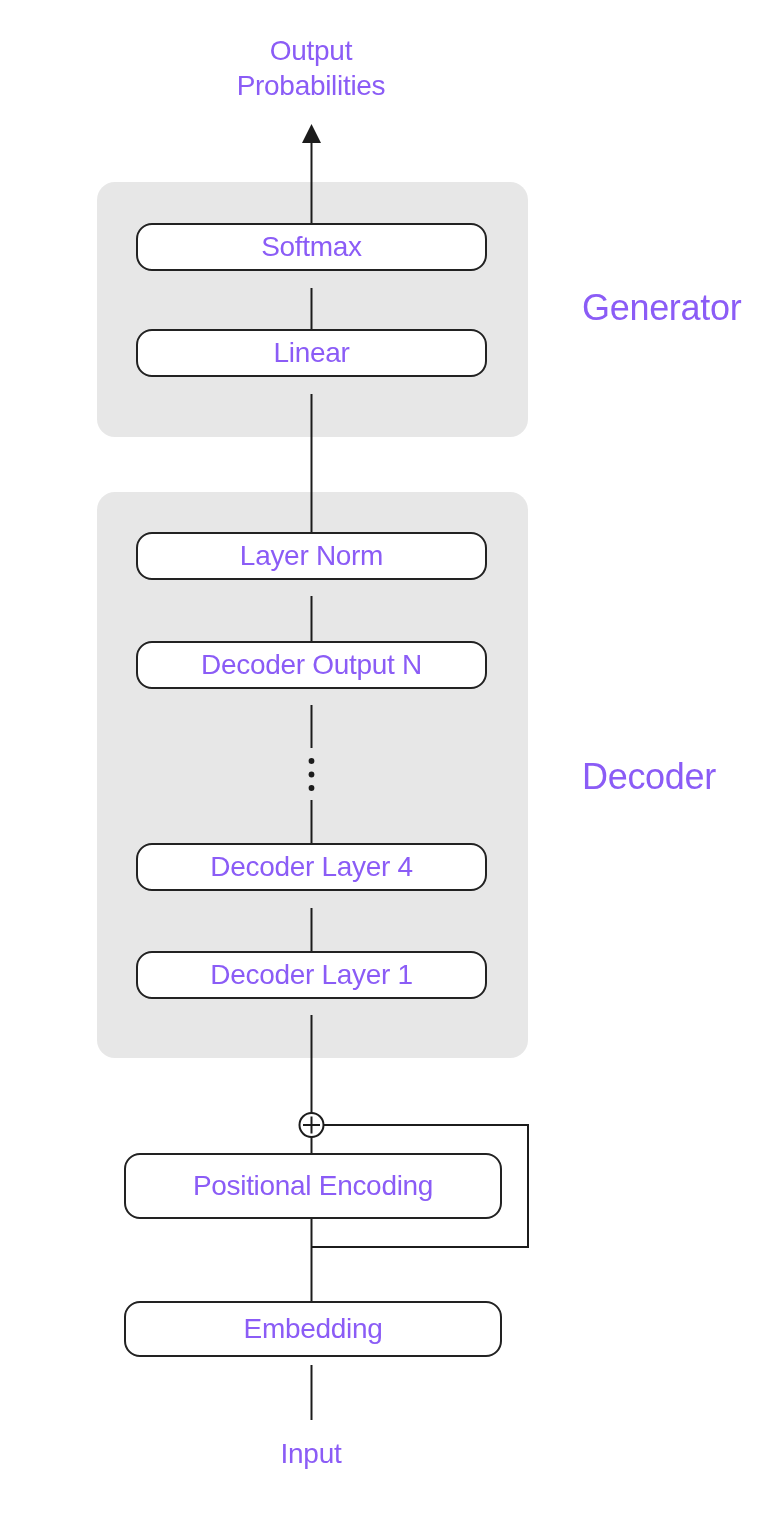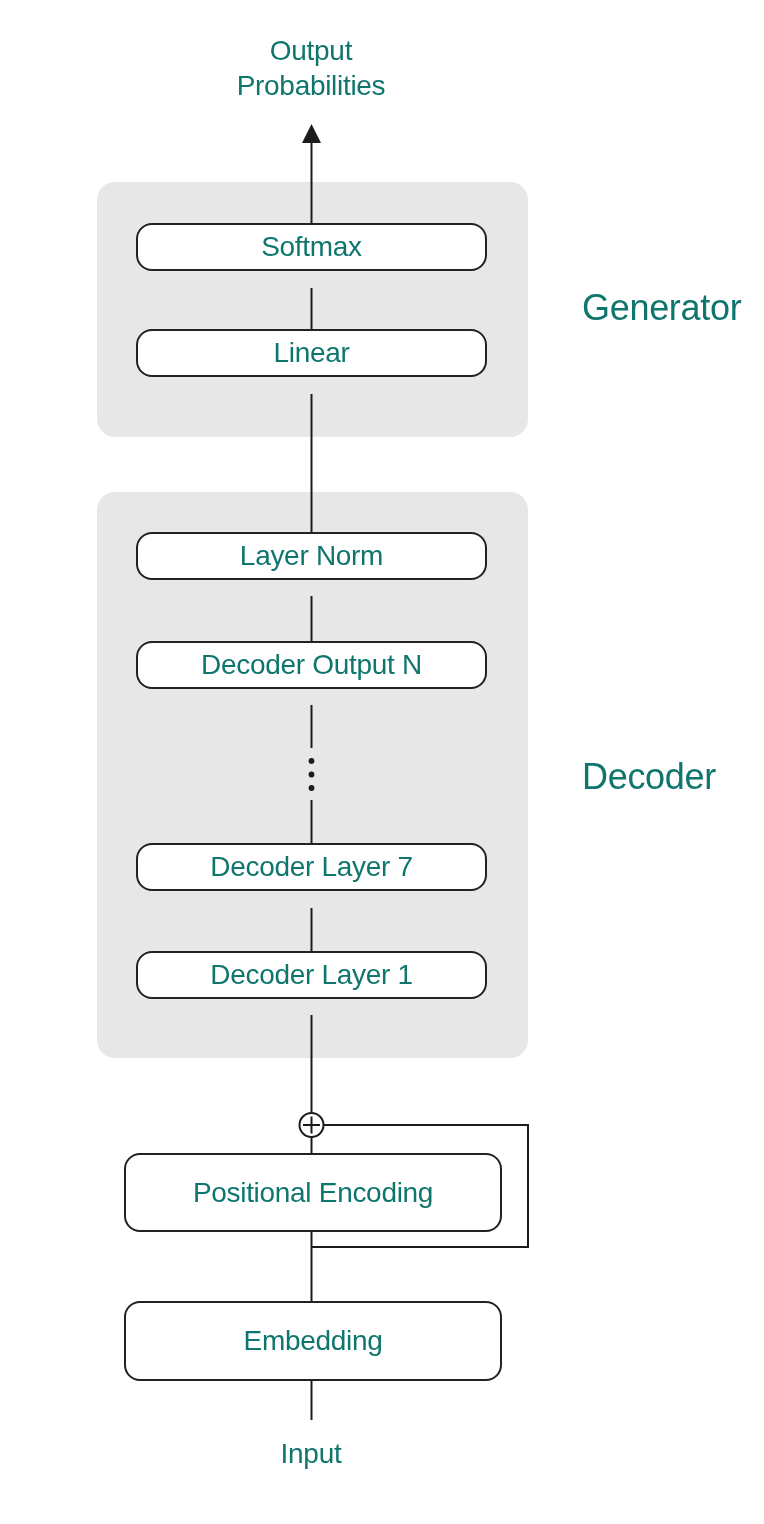--- a/index.html
+++ b/index.html
@@ -2,21 +2,21 @@
 <html><head>
 <meta charset="utf-8">
 <style>
   html, body { margin: 0; padding: 0; background: #ffffff; }
   .canvas {
     position: relative;
     width: 764px;
     height: 1524px;
     background: #ffffff;
     font-family: "Liberation Sans", "DejaVu Sans", sans-serif;
-    color: #0f766e;
+    color: #8b5cf6;
     overflow: hidden;
   }
   .wires {
     position: absolute;
     left: 0; top: 0;
     width: 764px; height: 1524px;
   }
   .panel {
     position: absolute;
     left: 97px;
@@ -33,29 +33,29 @@
     border: 2px solid #222222;
     border-radius: 16px;
     display: flex;
     align-items: center;
     justify-content: center;
     font-size: 28px;
     letter-spacing: -0.3px;
     white-space: nowrap;
   }
   .node.inner { left: 136px; width: 351px; height: 48px; }
-  .node.wide  { left: 124px; width: 378px; height: 79px; }
+  .node.wide  { left: 124px; width: 378px; height: 66px; }
   .node.softmax    { top: 223px; }
   .node.linear     { top: 329px; }
   .node.layernorm  { top: 532px; }
   .node.declayer-n { top: 641px; }
   .node.declayer-2 { top: 843px; }
   .node.declayer-1 { top: 951px; text-align: right; }
   .node.posenc     { top: 1153px; }
-  .node.embedding  { top: 1301px; height: 80px; }
+  .node.embedding  { top: 1301px; height: 56px; }
   .free-label {
     position: absolute;
     left: 161px;
     width: 300px;
     text-align: center;
     font-size: 28px;
     line-height: 35px;
     letter-spacing: -0.3px;
   }
   .free-label.top-label { top: 33px; }
@@ -129,21 +129,21 @@
   </div>
   <div class="side-label generator-label">Generator</div>
 
   <div class="node inner layernorm">
     <span>Layer Norm</span>
   </div>
   <div class="node inner declayer-n">
     <span>Decoder Output N</span>
   </div>
   <div class="node inner declayer-2">
-    <span>Decoder Layer 7</span>
+    <span>Decoder Layer 4</span>
   </div>
   <div class="node inner declayer-1">
     <span>Decoder Layer 1</span>
   </div>
   <div class="side-label decoder-label">Decoder</div>
 
   <div class="node wide posenc">
     <span>Positional Encoding</span>
   </div>
   <div class="node wide embedding">

